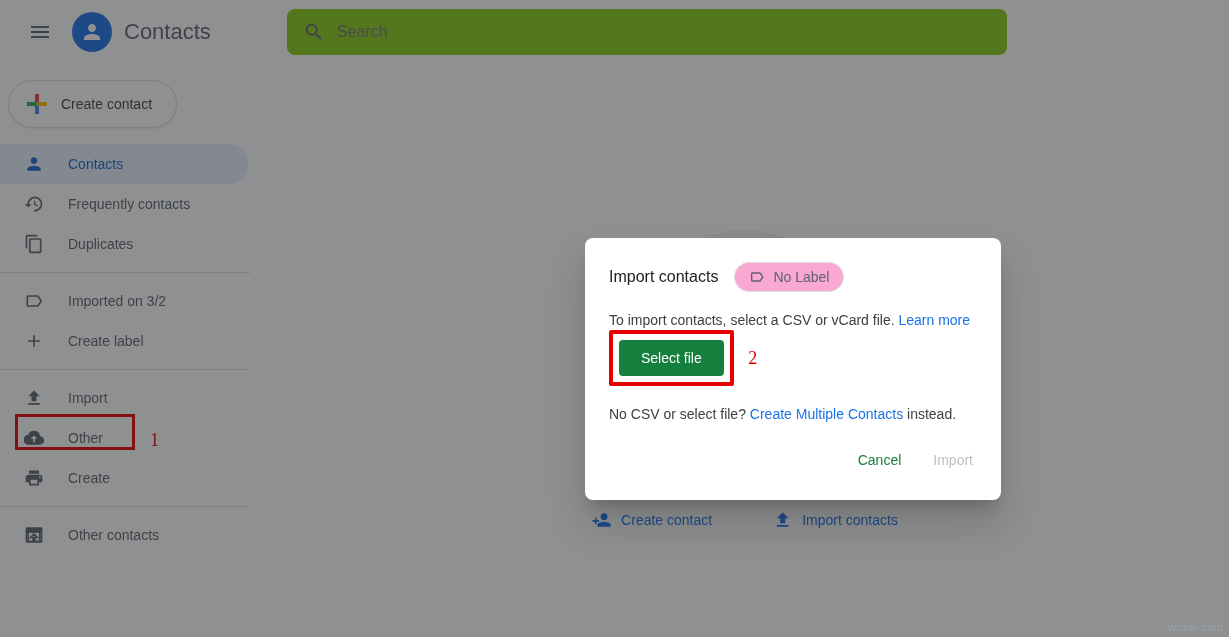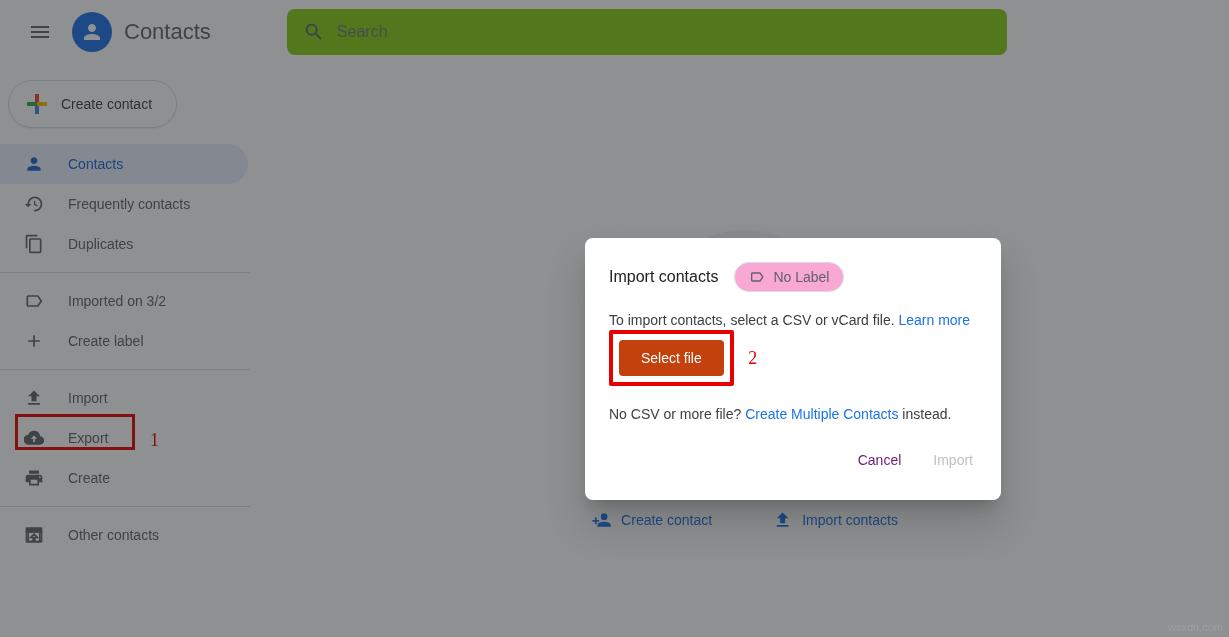--- a/index.html
+++ b/index.html
@@ -43,27 +43,27 @@
   .link-btn svg { fill:#1a73e8; }
   
   
   .modal { position:absolute; z-index:100; left:585px; top:238px; width:416px; background:#fff; border-radius:8px; box-shadow:0 11px 15px -7px rgba(0,0,0,0.2),0 24px 38px 3px rgba(0,0,0,0.14); padding:24px; }
   .modal-head { display:flex; align-items:center; gap:16px; margin-bottom:18px; }
   .modal-title { font-size:16px; font-weight:500; color:#202124; }
   .chip { display:inline-flex; align-items:center; gap:8px; padding:6px 14px; border:1px solid #dadce0; border-radius:16px; background:#f9a8d4; color:#5f6368; font-size:14px; }
   .chip svg { fill:#5f6368; }
   .modal-text { font-size:14px; color:#3c4043; line-height:20px; }
   .modal-text a { color:#1a73e8; text-decoration:none; cursor:pointer; }
-  .select-file-btn { background:#c2410c; color:#fff; border:none; padding:0 22px; height:36px; border-radius:4px; font-size:14px; font-weight:500; cursor:pointer; }
+  .select-file-btn { background:#15803d; color:#fff; border:none; padding:0 22px; height:36px; border-radius:4px; font-size:14px; font-weight:500; cursor:pointer; }
   .red-box-2 { border:4px solid #e60000; padding:6px; display:inline-block; border-radius:2px; }
   .red-anno-2 { color:#e60000; font-size:18px; font-family:serif; margin-left:10px; display:inline-block; vertical-align:middle; }
   .modal-row2 { margin:18px 0 12px; }
   .modal-actions { display:flex; justify-content:flex-end; gap:24px; margin-top:20px; }
   .txt-btn { background:none; border:none; font-size:14px; font-weight:500; cursor:pointer; padding:8px 4px; }
-  .txt-btn.cancel { color:#701a75;margin-left:11px; }
+  .txt-btn.cancel { color:#15803d;margin-left:11px; }
   .txt-btn.import { color:#bdc1c6; cursor:not-allowed; }
   
   .watermark { position:absolute; right:6px; bottom:4px; font-size:11px; color:#9aa0a6; z-index:200; }
 </style>
 </head>
 <body>
 
 <div class="header">
   <div class="menu-btn">
     <svg width="24" height="24" viewBox="0 0 24 24">
@@ -139,21 +139,21 @@
         </svg>
       </span>
     <span>Import</span>
   </div>
   <div class="nav-item">
     <span class="nav-icon">
         <svg width="20" height="20" viewBox="0 0 24 24">
           <path d="M19.4 10A7.5 7.5 0 005 8a6 6 0 001 12h13a5 5 0 00.4-10zM13 13v4h-2v-4H8l4-4 4 4z"></path>
         </svg>
       </span>
-    <span>Export</span>
+    <span>Other</span>
   </div>
   <div class="nav-item">
     <span class="nav-icon">
         <svg width="20" height="20" viewBox="0 0 24 24">
           <path d="M19 8H5a3 3 0 00-3 3v6h4v4h12v-4h4v-6a3 3 0 00-3-3zm-3 11H8v-5h8zm3-7a1 1 0 110-2 1 1 0 010 2zM18 3H6v4h12z"></path>
         </svg>
       </span>
     <span>Create</span>
   </div>
   <div class="nav-divider"></div>
@@ -205,21 +205,21 @@
   <div class="modal-text">
     <span>To import contacts, select a CSV or vCard file. </span><a>Learn more</a>
   </div>
   <div>
     <span class="red-box-2">
       <button class="select-file-btn">Select file</button>
     </span>
     <span class="red-anno-2">2</span>
   </div>
   <div class="modal-text modal-row2">
-    <span>No CSV or more file? </span><a>Create Multiple Contacts</a><span> instead.</span>
+    <span>No CSV or select file? </span><a>Create Multiple Contacts</a><span> instead.</span>
   </div>
   <div class="modal-actions">
     <button class="txt-btn cancel">Cancel</button>
     <button class="txt-btn import" disabled="">Import</button>
   </div>
 </div>
 
 <div class="watermark">wsxdn.com</div>
 
 </body></html>

